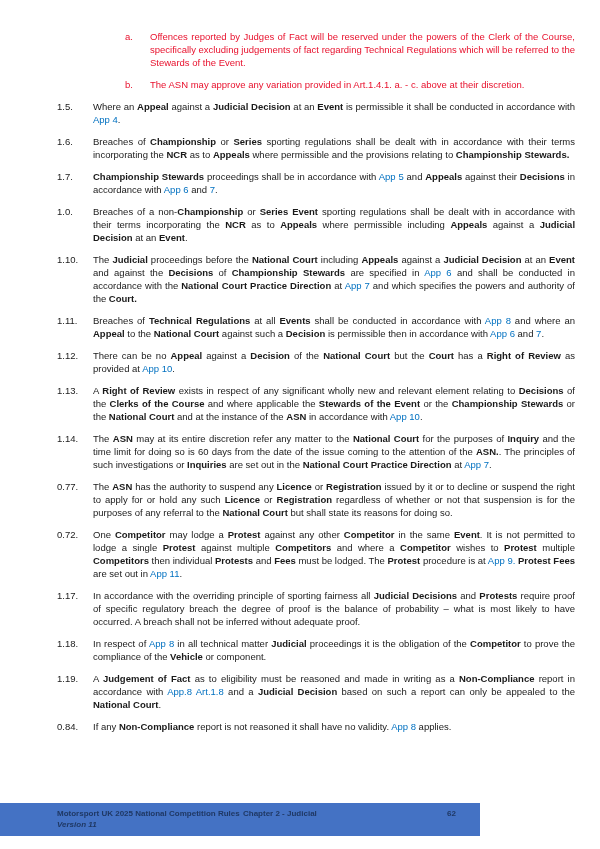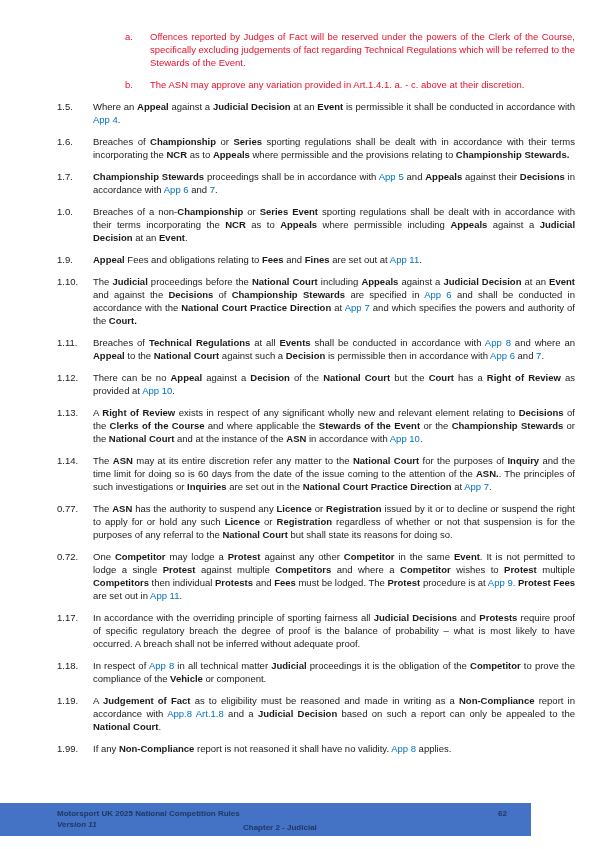--- a/index.html
+++ b/index.html
@@ -10,24 +10,24 @@
   .row{display:flex;margin-bottom:9px;font-size:9.5px;line-height:13px;color:#1a1a1a;}
   .row .body{flex:1;text-align:justify;}
   .subitem{margin-left:68px;}
   .sub-label{flex:0 0 25px;}
   .num{flex:0 0 36px;}
   .seg-p{}
   .seg-b{font-weight:700;}
   .seg-l{color:var(--link);font-weight:400;}
   .seg-red{color:var(--red);}
   .seg-redbold{color:var(--red);font-weight:400;}
-  .footer{position:absolute;left:0;bottom:13px;width:531px;height:33px;background:var(--footer-bg);}
+  .footer{position:absolute;left:0;bottom:13px;width:480px;height:33px;background:var(--footer-bg);}
   .footer span{position:absolute;font-size:8px;font-weight:700;color:var(--footer-text);white-space:nowrap;}
   .f-title{left:57px;top:6px;}
-  .f-chapter{left:243px;top:20px;text-align:center;}
+  .f-chapter{left:243px;top:6px;text-align:center;}
   .f-page{right:24px;top:6px;}
   .f-version{left:57px;top:17px;font-style:italic;}
 </style>
 </head>
 <body>
 
 <div class="content" id="clauses">
     <div class="row subitem">
       <span class="sub-label seg-red">a.</span>
       <div class="body"><span class="seg-red">Offences reported by </span><span class="seg-redbold">Judges of Fact</span><span class="seg-red"> will be reserved under the powers of the </span><span class="seg-redbold">Clerk of the Course</span><span class="seg-red">, specifically excluding judgements of fact regarding </span><span class="seg-redbold">Technical Regulations</span><span class="seg-red"> which will be referred to the </span><span class="seg-redbold">Stewards of the Event</span><span class="seg-red">.</span></div>
@@ -44,24 +44,20 @@
       <span class="num">1.6.</span>
       <div class="body"><span class="seg-p">Breaches of </span><span class="seg-b">Championship</span><span class="seg-p"> or </span><span class="seg-b">Series</span><span class="seg-p"> sporting regulations shall be dealt with in accordance with their terms incorporating the </span><span class="seg-b">NCR</span><span class="seg-p"> as to </span><span class="seg-b">Appeals</span><span class="seg-p"> where permissible and the provisions relating to </span><span class="seg-b">Championship Stewards.</span></div>
     </div>
     <div class="row clause">
       <span class="num">1.7.</span>
       <div class="body"><span class="seg-b">Championship Stewards</span><span class="seg-p"> proceedings shall be in accordance with </span><span class="seg-l">App 5</span><span class="seg-p"> and </span><span class="seg-b">Appeals</span><span class="seg-p"> against their </span><span class="seg-b">Decisions</span><span class="seg-p"> in accordance with </span><span class="seg-l">App 6</span><span class="seg-p"> and </span><span class="seg-l">7</span><span class="seg-p">.</span></div>
     </div>
     <div class="row clause">
       <span class="num">1.0.</span>
       <div class="body"><span class="seg-p">Breaches of a non-</span><span class="seg-b">Championship</span><span class="seg-p"> or </span><span class="seg-b">Series Event</span><span class="seg-p"> sporting regulations shall be dealt with in accordance with their terms incorporating the </span><span class="seg-b">NCR</span><span class="seg-p"> as to </span><span class="seg-b">Appeals</span><span class="seg-p"> where permissible including </span><span class="seg-b">Appeals</span><span class="seg-p"> against a </span><span class="seg-b">Judicial Decision</span><span class="seg-p"> at an </span><span class="seg-b">Event</span><span class="seg-p">.</span></div>
-    </div>
-    <div class="row clause">
-      <span class="num">1.9.</span>
-      <div class="body"><span class="seg-b">Appeal</span><span class="seg-p"> Fees and obligations relating to </span><span class="seg-b">Fees</span><span class="seg-p"> and </span><span class="seg-b">Fines</span><span class="seg-p"> are set out at </span><span class="seg-l">App 11</span><span class="seg-p">.</span></div>
     </div>
     <div class="row clause">
       <span class="num">1.10.</span>
       <div class="body"><span class="seg-p">The </span><span class="seg-b">Judicial</span><span class="seg-p"> proceedings before the </span><span class="seg-b">National Court</span><span class="seg-p"> including </span><span class="seg-b">Appeals</span><span class="seg-p"> against a </span><span class="seg-b">Judicial Decision</span><span class="seg-p"> at an </span><span class="seg-b">Event</span><span class="seg-p"> and against the </span><span class="seg-b">Decisions</span><span class="seg-p"> of </span><span class="seg-b">Championship Stewards</span><span class="seg-p"> are specified in </span><span class="seg-l">App 6</span><span class="seg-p"> and shall be conducted in accordance with the </span><span class="seg-b">National Court Practice Direction</span><span class="seg-p"> at </span><span class="seg-l">App 7</span><span class="seg-p"> and which specifies the powers and authority of the </span><span class="seg-b">Court.</span></div>
     </div>
     <div class="row clause">
       <span class="num">1.11.</span>
       <div class="body"><span class="seg-p">Breaches of </span><span class="seg-b">Technical Regulations</span><span class="seg-p"> at all </span><span class="seg-b">Events</span><span class="seg-p"> shall be conducted in accordance with </span><span class="seg-l">App 8</span><span class="seg-p"> and where an </span><span class="seg-b">Appeal</span><span class="seg-p"> to the </span><span class="seg-b">National Court</span><span class="seg-p"> against such a </span><span class="seg-b">Decision</span><span class="seg-p"> is permissible then in accordance with </span><span class="seg-l">App 6</span><span class="seg-p"> and </span><span class="seg-l">7</span><span class="seg-p">.</span></div>
     </div>
     <div class="row clause">
@@ -90,21 +86,21 @@
     </div>
     <div class="row clause">
       <span class="num">1.18.</span>
       <div class="body"><span class="seg-p">In respect of </span><span class="seg-l">App 8</span><span class="seg-p"> in all technical matter </span><span class="seg-b">Judicial</span><span class="seg-p"> proceedings it is the obligation of the </span><span class="seg-b">Competitor</span><span class="seg-p"> to prove the compliance of the </span><span class="seg-b">Vehicle</span><span class="seg-p"> or component.</span></div>
     </div>
     <div class="row clause">
       <span class="num">1.19.</span>
       <div class="body"><span class="seg-p">A </span><span class="seg-b">Judgement of Fact</span><span class="seg-p"> as to eligibility must be reasoned and made in writing as a </span><span class="seg-b">Non-Compliance</span><span class="seg-p"> report in accordance with </span><span class="seg-l">App.8 Art.1.8</span><span class="seg-p"> and a </span><span class="seg-b">Judicial Decision</span><span class="seg-p"> based on such a report can only be appealed to the </span><span class="seg-b">National Court</span><span class="seg-p">.</span></div>
     </div>
     <div class="row clause">
-      <span class="num">1.99.</span>
+      <span class="num">0.84.</span>
       <div class="body"><span class="seg-p">If any </span><span class="seg-b">Non-Compliance</span><span class="seg-p"> report is not reasoned it shall have no validity. </span><span class="seg-l">App 8</span><span class="seg-p"> applies.</span></div>
     </div>
   </div>
 
 <div class="footer">
   <span class="f-title">Motorsport UK 2025 National Competition Rules</span>
   <span class="f-chapter">Chapter 2 - Judicial</span>
   <span class="f-page">62</span>
   <span class="f-version">Version 11</span>
 </div>

